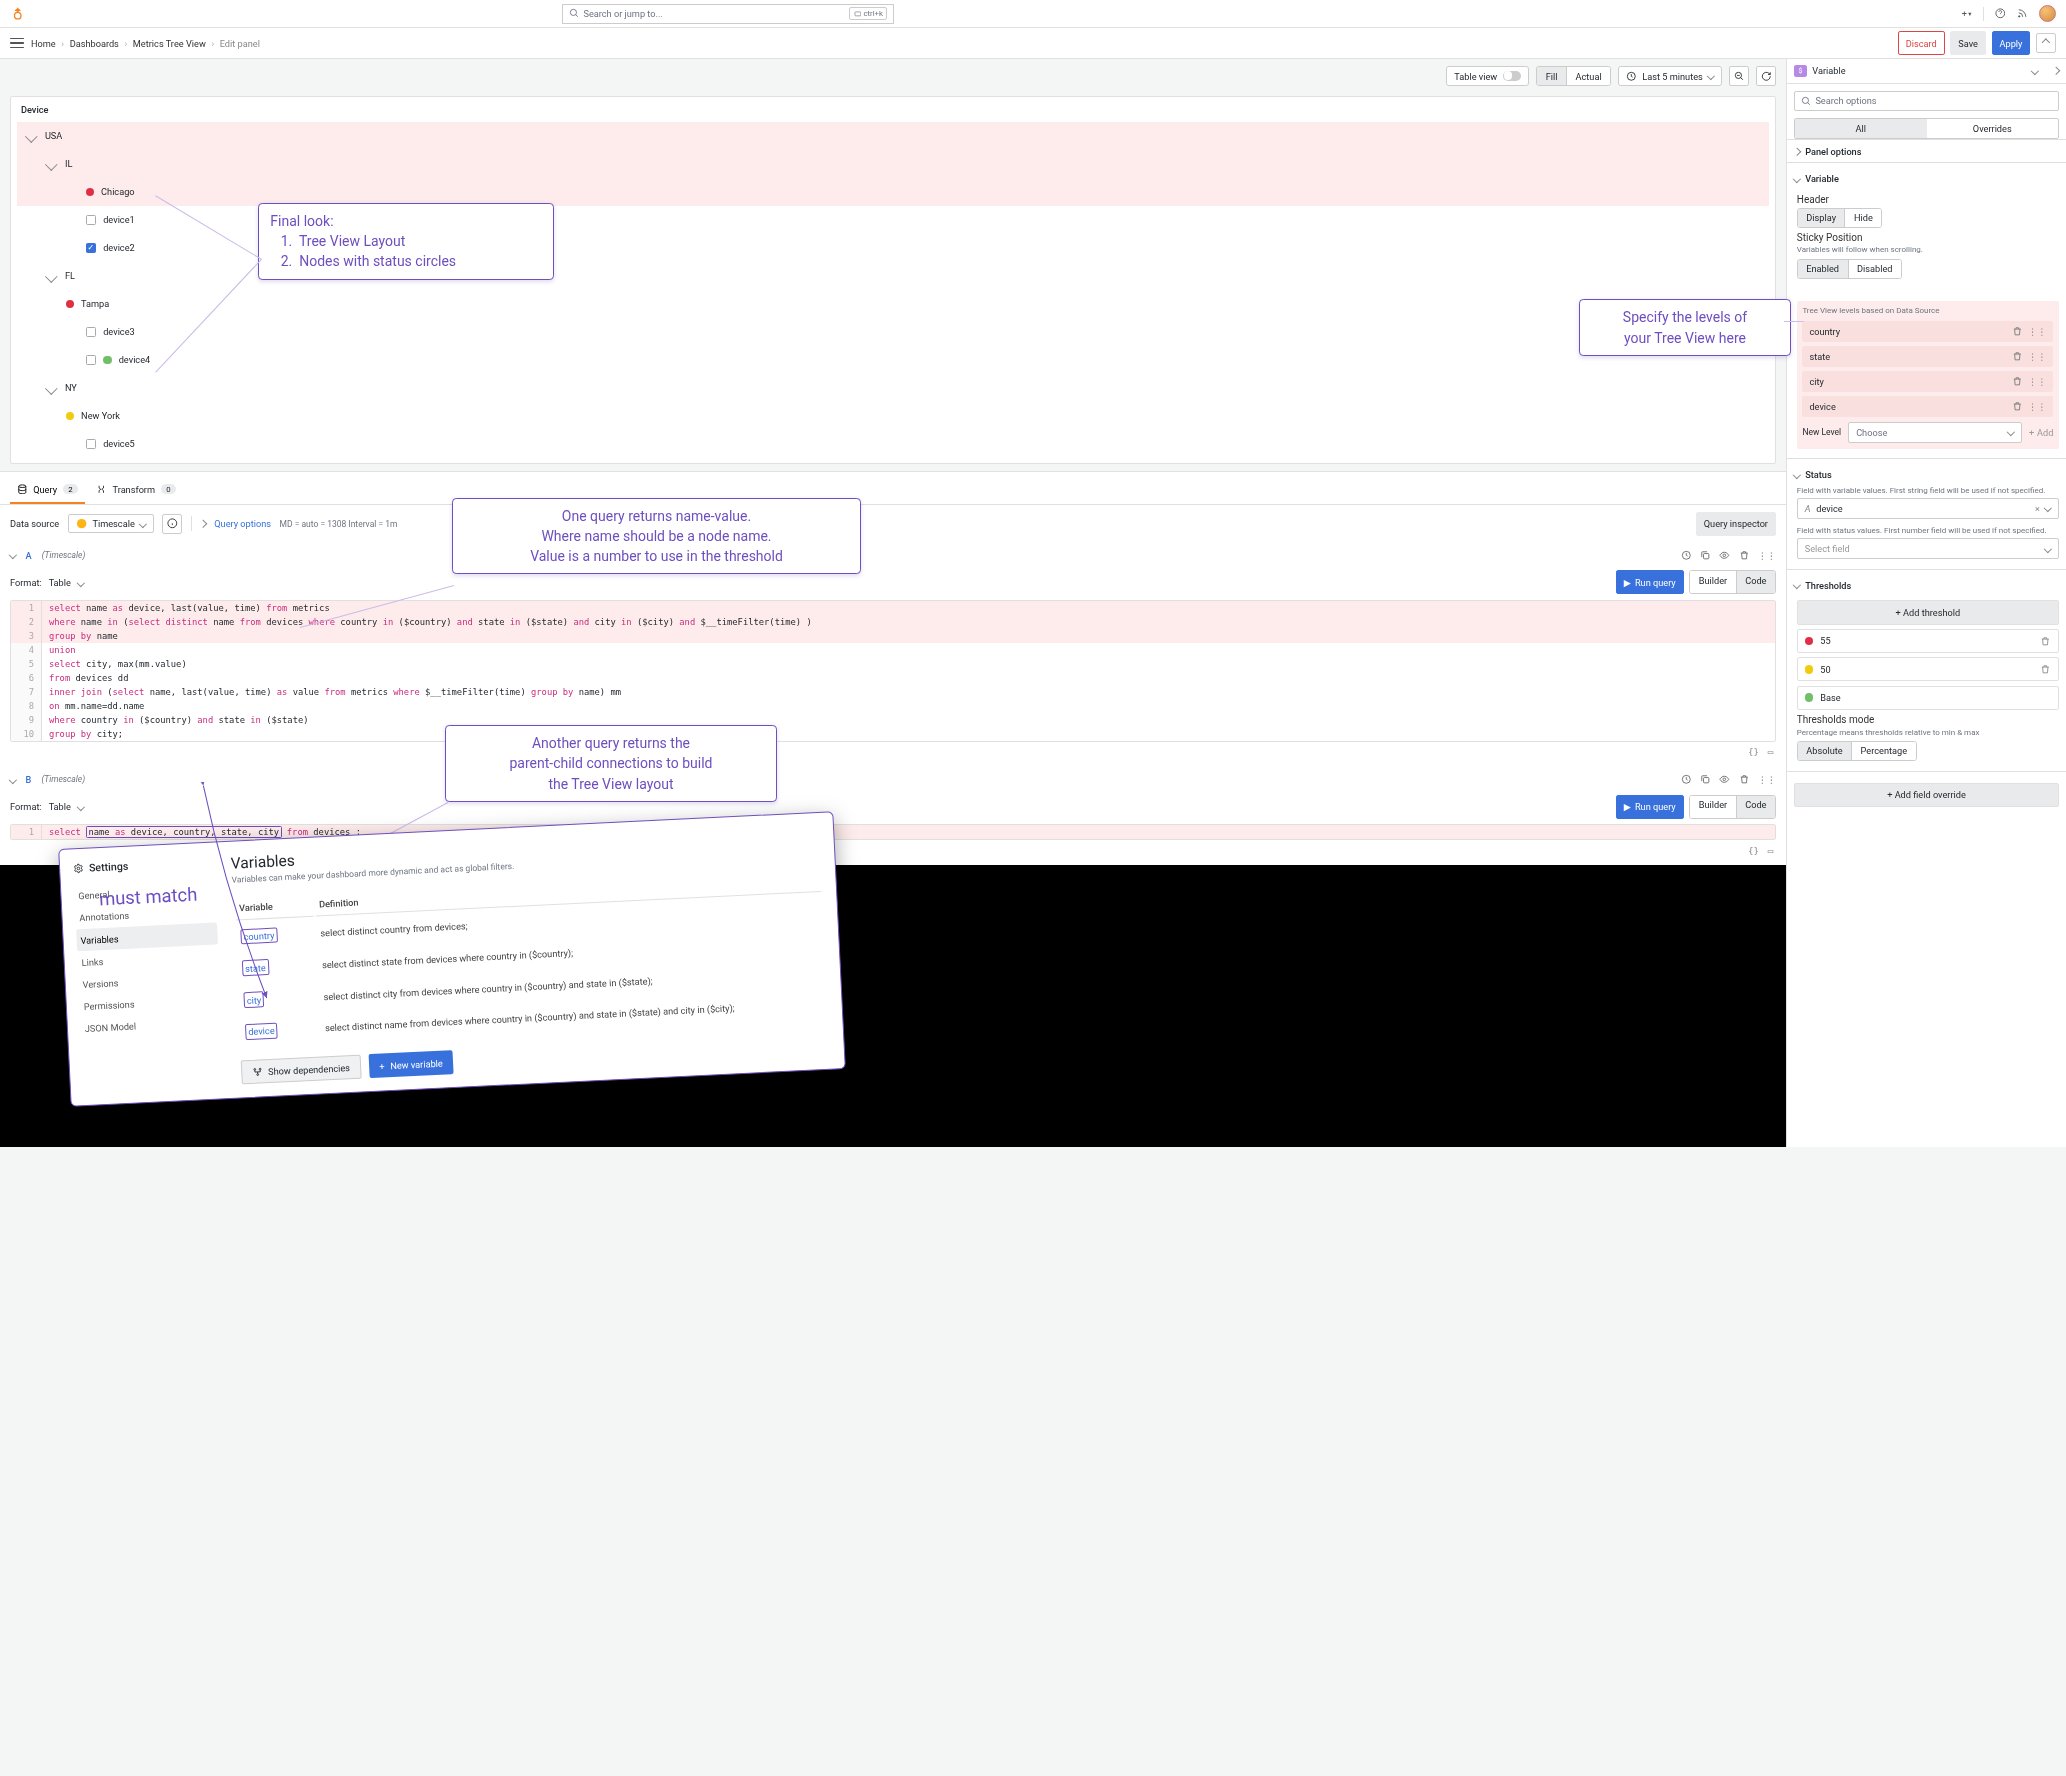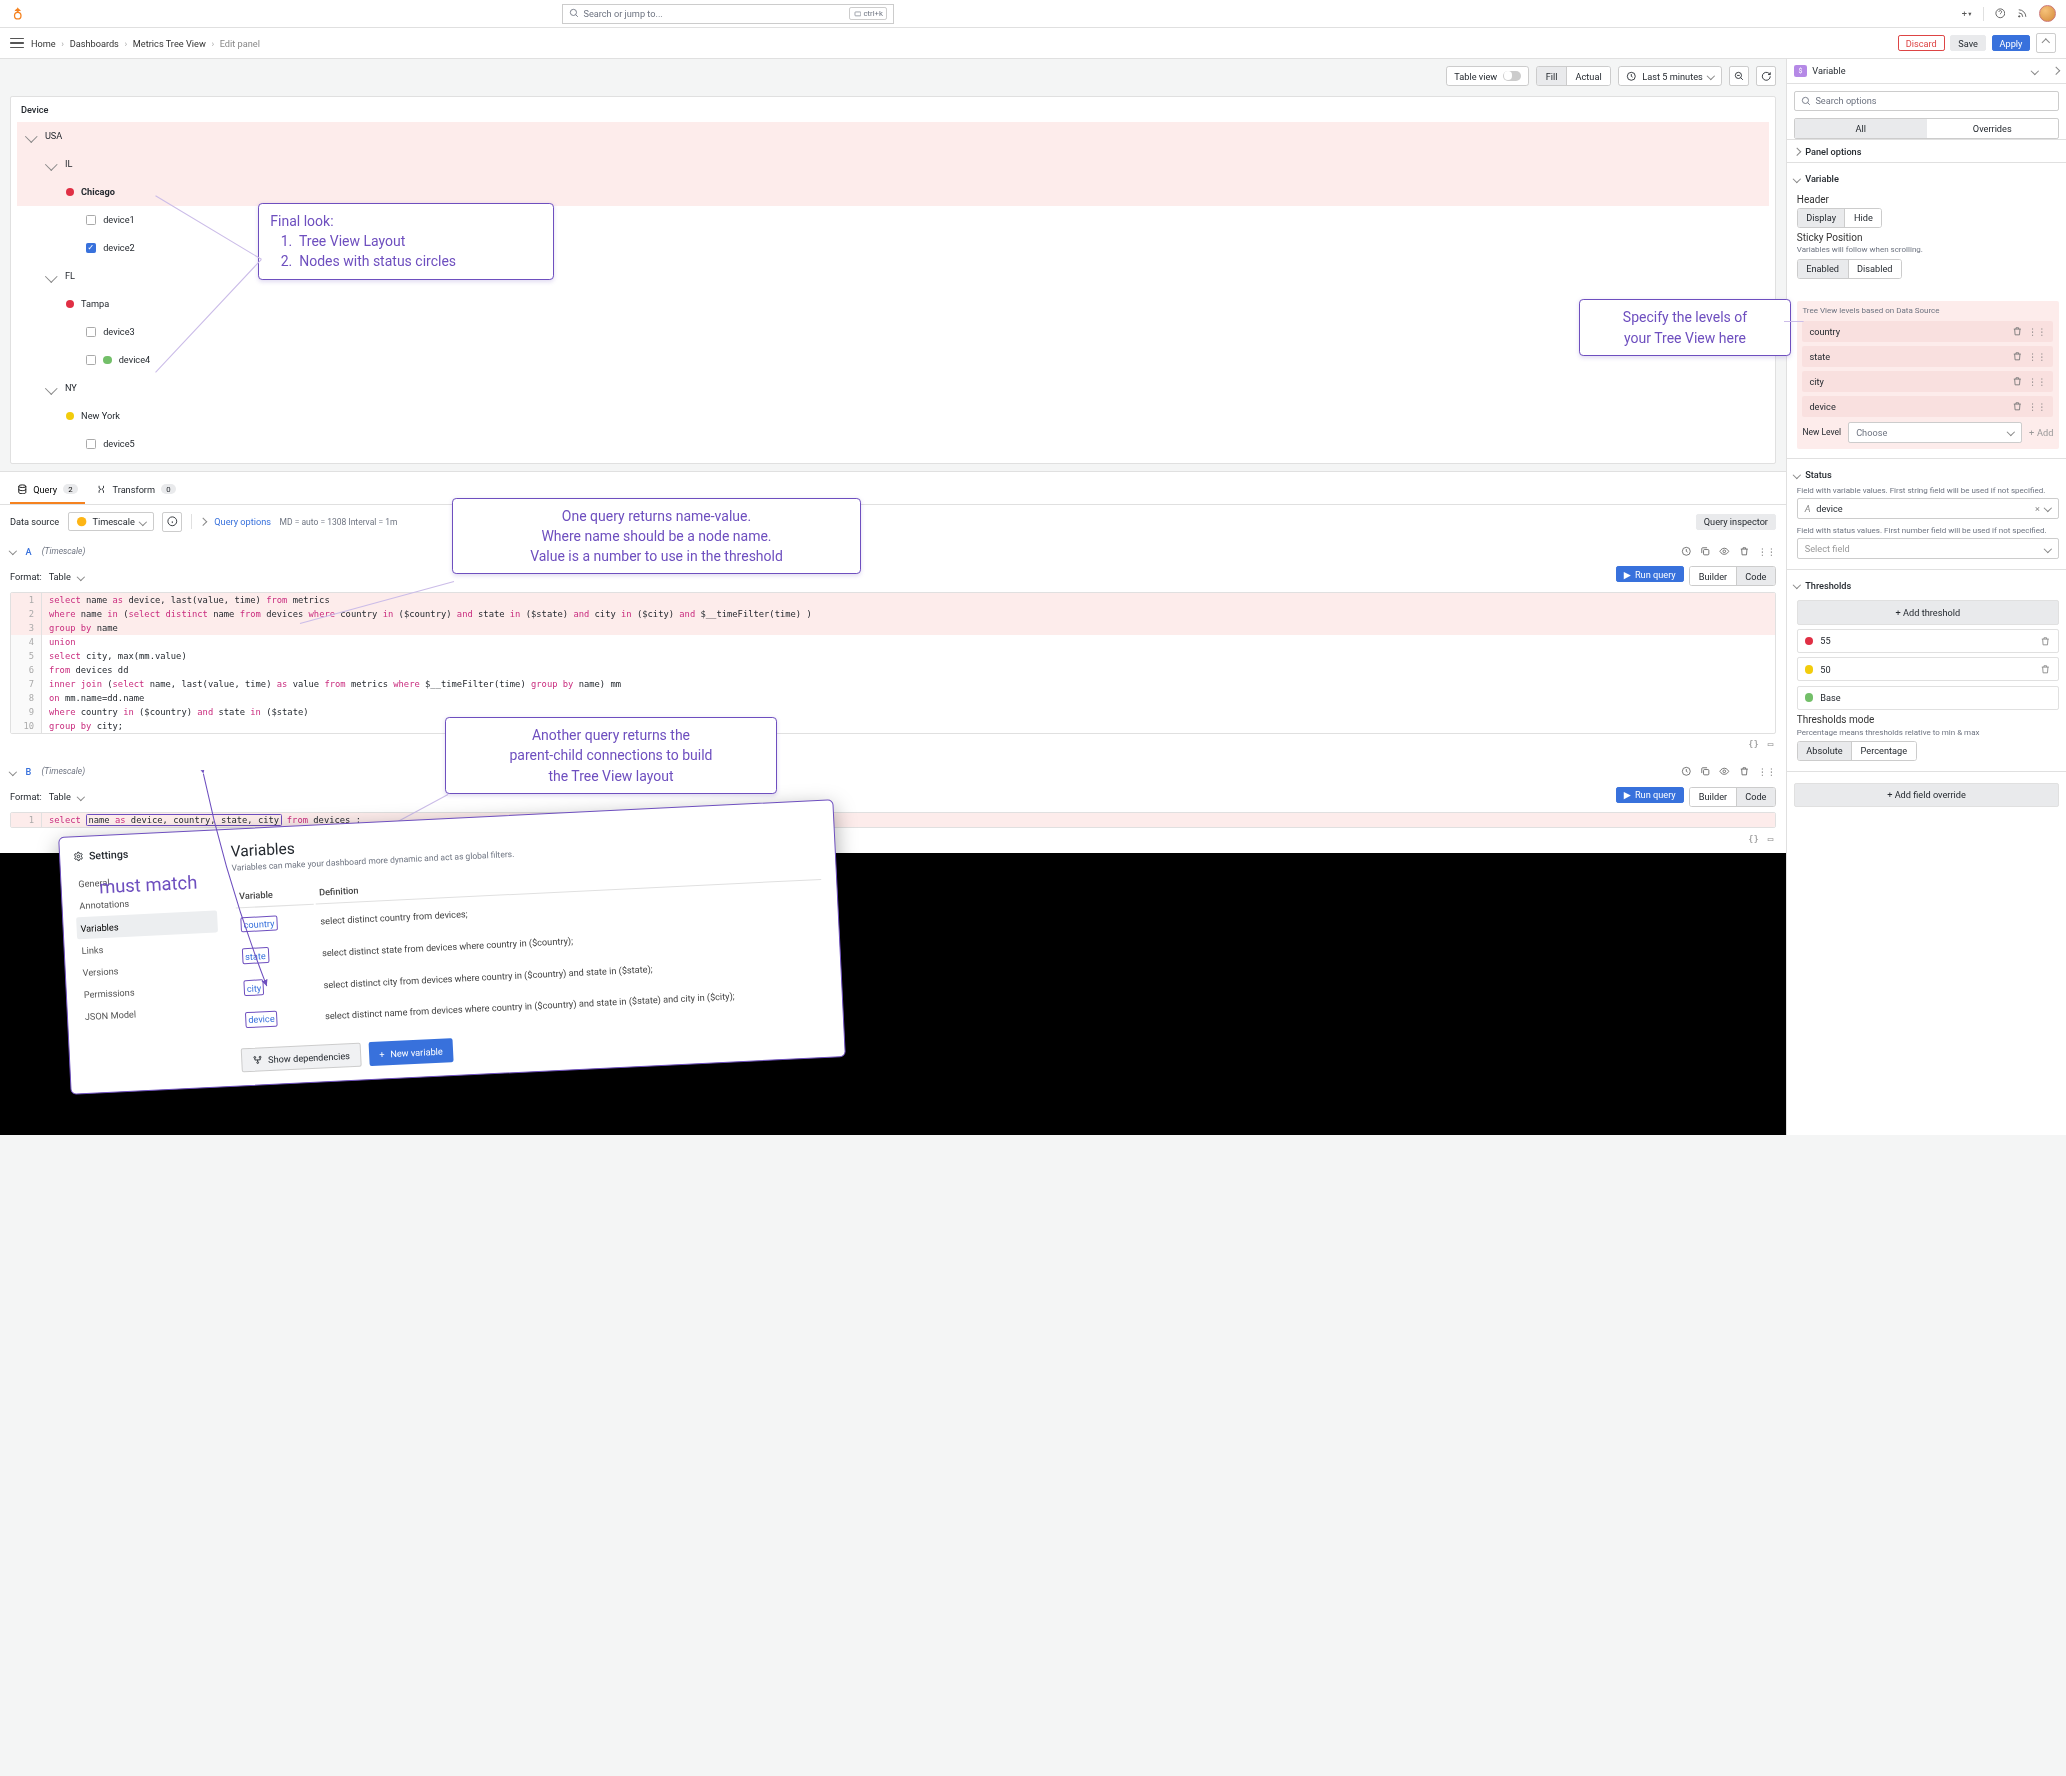--- a/index.html
+++ b/index.html
@@ -20,21 +20,21 @@
 .icon-btn{width:12.7px;height:12.7px;display:flex;align-items:center;justify-content:center;cursor:pointer}
 .avatar{width:17px;height:17px;border-radius:50%;background:radial-gradient(circle at 35% 30%,#f6c27a,#d48a3a);border:0.7px solid #c77}
 
 .crumbbar{display:flex;align-items:center;height:31px;background:#fff;border-bottom:0.7px solid var(--border-light);padding:0 10px;gap:7px}
 .hamburger{width:14px;height:10px;display:flex;flex-direction:column;justify-content:space-between}
 .hamburger span{height:1.4px;background:#555;border-radius:0.7px}
 .crumbs{display:flex;align-items:center;gap:5.6px;color:#333}
 .crumbs .sep{color:#aaa}
 .crumbs .cur{color:#888}
 .edit-btns{margin-left:auto;display:flex;gap:5.6px;align-items:center}
-.btn{height:16px;border:0.7px solid var(--border);border-radius:2.1px;background:#fff;padding:0 7px;display:flex;align-items:center;font-size:9.2px;cursor:pointer}
+.btn{height:24px;border:0.7px solid var(--border);border-radius:2.1px;background:#fff;padding:0 7px;display:flex;align-items:center;font-size:9.2px;cursor:pointer}
 .btn.discard{color:#d44;border-color:#d44}
 .btn.save{background:var(--grey-btn);border-color:var(--grey-btn)}
 .btn.apply{background:var(--blue-btn);border-color:var(--blue-btn);color:#fff}
 .sq-btn{width:20px;height:20px;border:0.7px solid var(--border);border-radius:2.1px;display:flex;align-items:center;justify-content:center;background:#fff}
 
 .main{display:flex;align-items:stretch;min-height:847px}
 .left{flex:1;display:flex;flex-direction:column;min-width:0}
 .right{flex:0 0 280px;border-left:0.7px solid var(--border-light);background:#fff;display:flex;flex-direction:column}
 
 .toolbar{display:flex;align-items:center;gap:7px;padding:7px 10px;justify-content:flex-end}
@@ -249,21 +249,21 @@
       <div class="panel-title">Device</div>
       <div class="tree" id="tree">
           <div class="tree-row hl" style="padding-left: 10px;">
             <span class="caret"></span>
             <span>USA</span>
           </div>
           <div class="tree-row hl" style="padding-left: 30px;">
             <span class="caret"></span>
             <span>IL</span>
           </div>
-          <div class="tree-row hl" style="padding-left: 49px; font-weight: bold;">
+          <div class="tree-row hl" style="padding-left: 69px;">
             <span class="dot red"></span>
             <span>Chicago</span>
           </div>
           <div class="tree-row" style="padding-left: 69px;">
             <span class="chk"></span>
             <span>device1</span>
           </div>
           <div class="tree-row" style="padding-left: 69px;">
             <span class="chk checked">✓</span>
             <span>device2</span>

